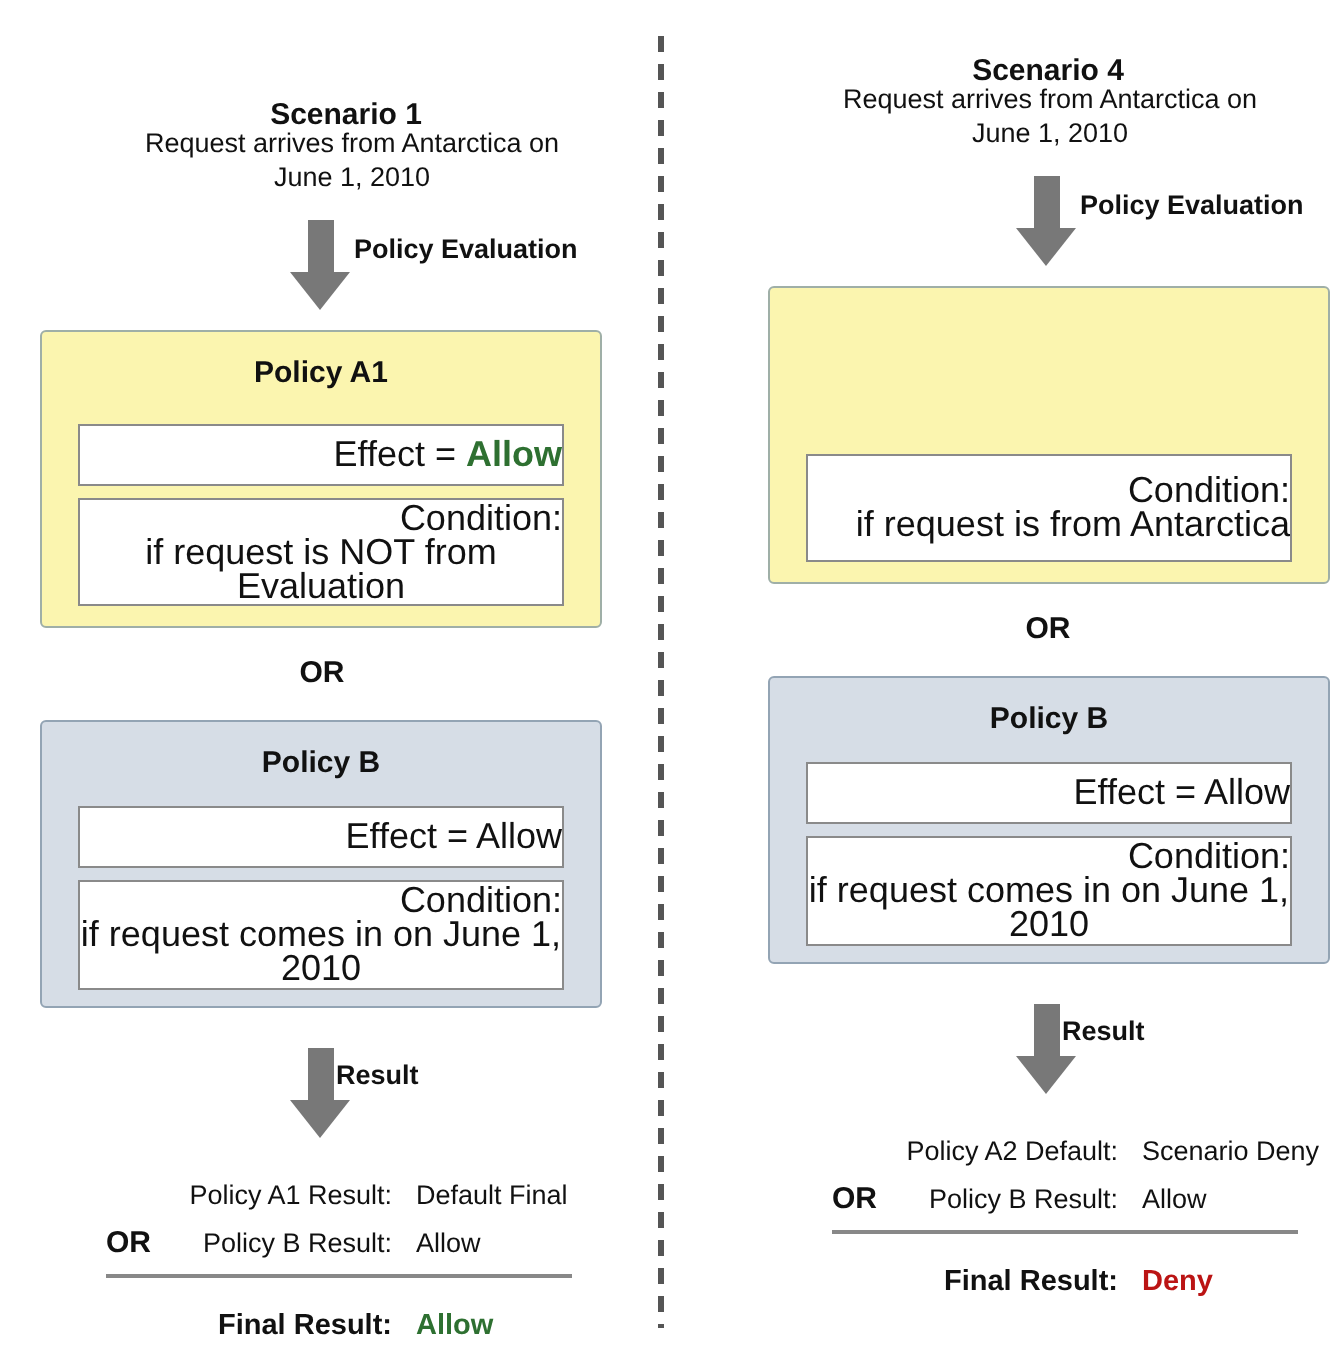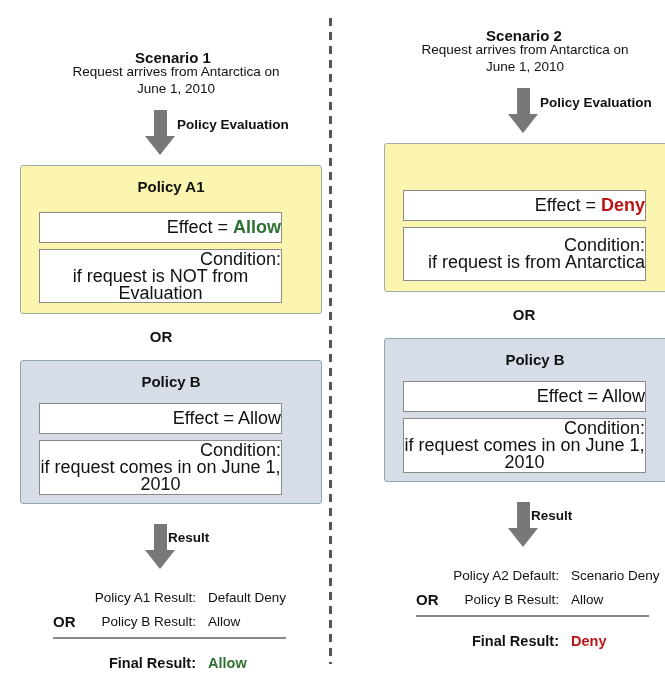--- a/index.html
+++ b/index.html
@@ -45,21 +45,21 @@
     border-left:15px solid transparent;border-right:15px solid transparent;
     border-top:19px solid var(--arrow-gray,#787878);
   }
   .eval-arrow{top:88px;}
   .result-arrow{top:502px;}
   .arrow-label{position:absolute;font-size:13.5px;font-weight:bold;white-space:nowrap;}
   .eval-label{left:159px;top:95px;}
   .result-label{left:150px;top:508px;}
 
   
-  .policy-box{position:absolute;left:2px;width:279px;border-radius:3px;padding-left:21px;}
+  .policy-box{position:absolute;left:2px;width:279px;border-radius:3px;}
   .col2 .policy-box{left:3px;}
   .policy-a{
     top:143px;height:147px;
     background:var(--policy-a-bg,#FBF5AF);
     border:1px solid var(--policy-a-border,#9FAFA7);
   }
   .policy-b{
     top:338px;height:142px;
     background:var(--policy-b-bg,#D6DDE6);
     border:1px solid var(--policy-b-border,#93A4B4);
@@ -151,59 +151,53 @@
       <div class="shaft"></div>
       <div class="head"></div>
     </div>
     <div class="arrow-label result-label">Result</div>
 
     <div class="results">
       <div class="res-row">
         <span class="res-or"></span>
         <span class="res-label">Policy A1 Result:</span>
         <span></span>
-        <span class="res-value">Default Deny</span>
+        <span class="res-value">Default Final</span>
       </div>
       <div class="res-row">
         <span class="res-or">OR</span>
         <span class="res-label">Policy B Result:</span>
         <span></span>
         <span class="res-value">Allow</span>
       </div>
       <div class="res-rule"></div>
       <div class="res-row final-row">
         <span></span>
         <span class="res-label">Final Result:</span>
         <span></span>
         <span class="res-value final-value">Allow</span>
       </div>
     </div>
   </section>
 
   <section class="col col2">
-    <h2 class="scenario-title">Scenario 2</h2>
+    <h2 class="scenario-title">Scenario 4</h2>
 
     <div class="request-text">
       <div>Request arrives from Antarctica on</div>
       <div>June 1, 2010</div>
     </div>
 
     <div class="flow-arrow eval-arrow">
       <div class="shaft"></div>
       <div class="head"></div>
     </div>
     <div class="arrow-label eval-label">Policy Evaluation</div>
 
     <div class="policy-box policy-a">
-      <div class="inner-box effect-box">
-        <div>
-          <span>Effect =</span>
-          <span class="effect-value">Deny</span>
-        </div>
-      </div>
       <div class="inner-box condition-box">
         <div>Condition:</div>
         <div>if request is from Antarctica</div>
       </div>
     </div>
 
     <div class="or-mid">OR</div>
 
     <div class="policy-box policy-b">
       <div class="policy-title">Policy B</div>

